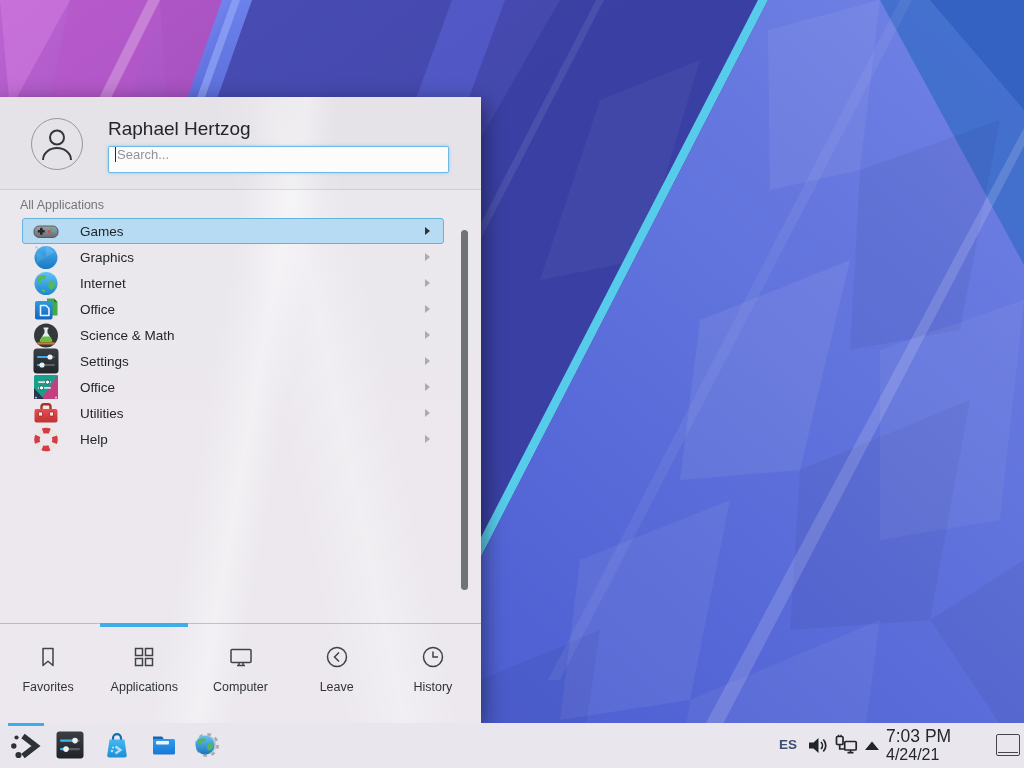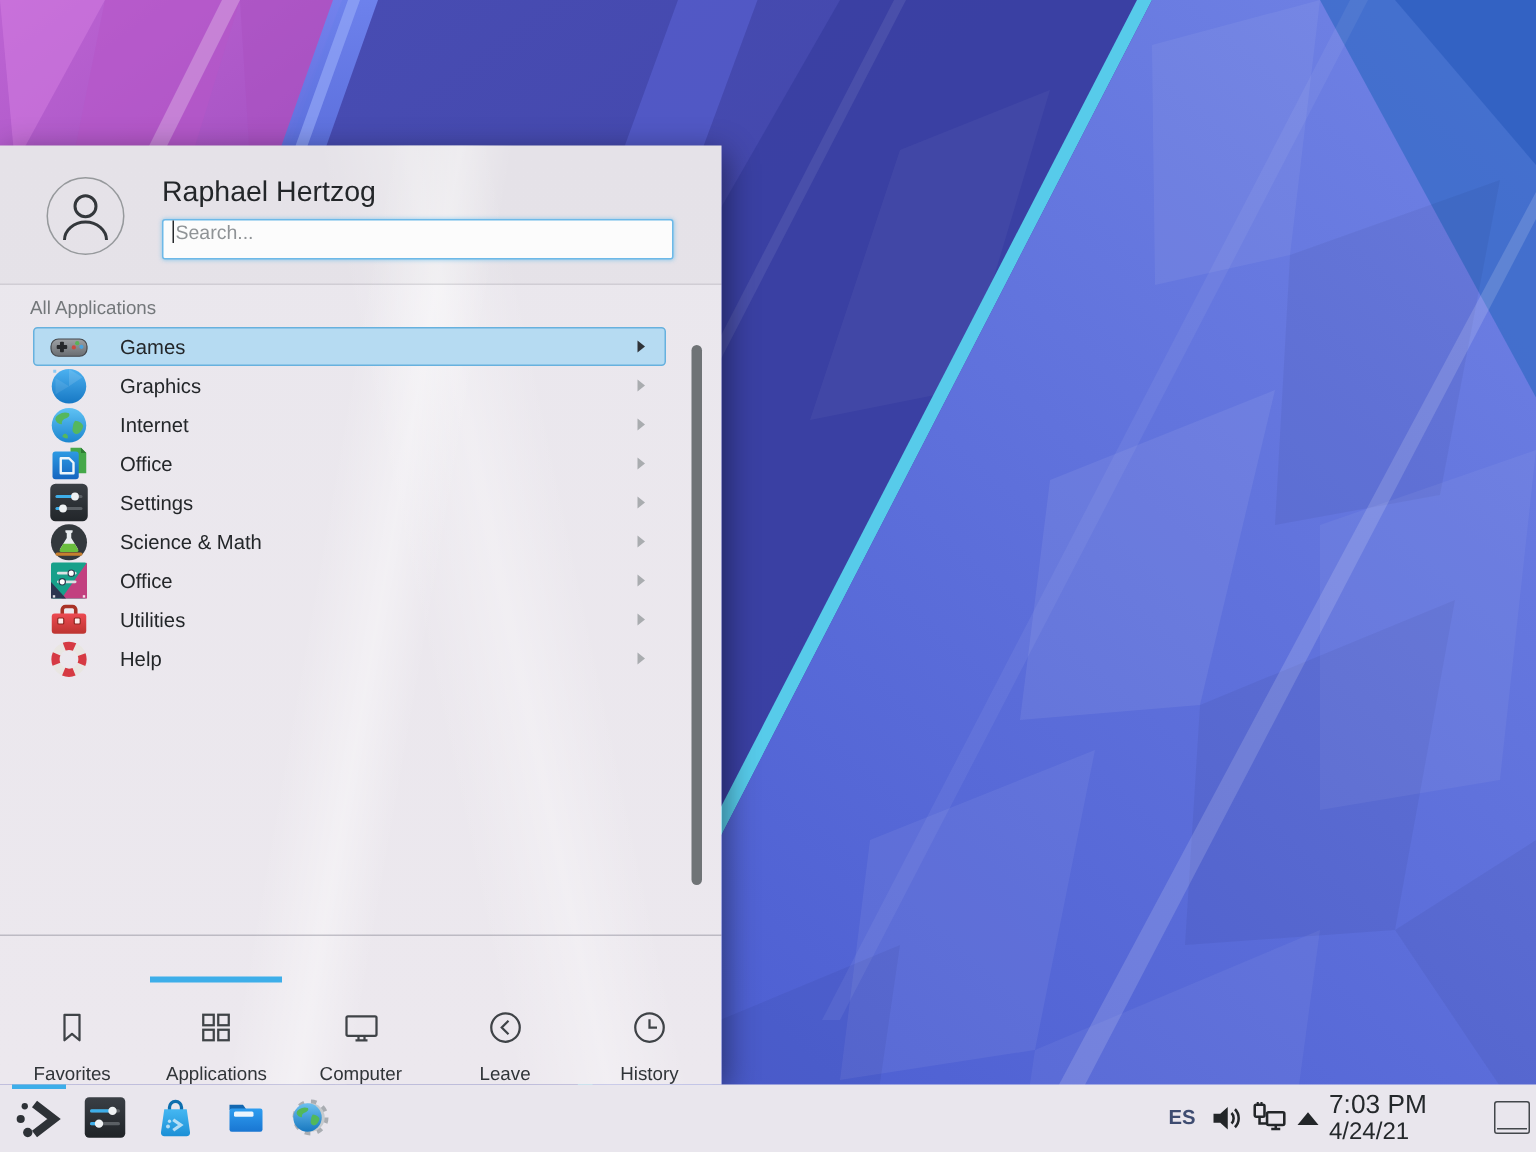--- a/index.html
+++ b/index.html
@@ -54,21 +54,21 @@
   }
   .selected .arrow { border-left-color:#2f3338; }
 
   .scrollbar-thumb {
     position:absolute; left:461px; top:133px; width:7px; height:360px;
     border-radius:3.5px; background:#6f7376;
   }
 
   .tabbar {
     position:absolute; left:0; top:526px; width:481px; height:100px;
-    border-top:1px solid rgba(70,70,85,0.28); display:flex; box-sizing:border-box;align-items:flex-end;
+    border-top:1px solid rgba(70,70,85,0.28); display:flex; box-sizing:border-box;
   }
   .tab { flex:1; position:relative; text-align:center; }
   .tab-icon { margin-top:19px; display:inline-block; }
   .tab-label { display:block; margin-top:5px; font-size:12.5px; color:#303438; }
   .tab.active::before {
     content:""; position:absolute; left:50%; margin-left:-44px; top:-1px;
     width:88px; height:4px; background:#3daee9;
   }
 
   
@@ -233,46 +233,46 @@
           <path d="M23 4.5 l3.5 3.5 h-3.5 z" fill="#2e7d32"></path>
           <rect x="4" y="7" width="17.5" height="18.5" rx="2" fill="url(#gDoc)"></rect>
           <path d="M9.5 11.5 h5.5 l3 3 v7 h-8.5 z" fill="none" stroke="#eef5fa" stroke-width="1.6" stroke-linejoin="round"></path>
         </svg>
         <span class="app-label">Office</span>
         <span class="arrow"></span>
       </div>
 
       <div class="app-item">
         <svg class="app-icon" viewBox="0 0 30 30">
+          <circle cx="15" cy="15.5" r="12" fill="#33383d"></circle>
+          <path d="M12.6 7.5 h4.8 v1.4 l-0.9 0.6 v3.2 l4.2 6.8 a1.6 1.6 0 0 1 -1.4 2.4 h-8.6 a1.6 1.6 0 0 1 -1.4 -2.4 l4.2 -6.8 v-3.2 l-0.9 -0.6 z" fill="#e8ecef"></path>
+          <path d="M11.2 16.5 l-2.4 4 a1 1 0 0 0 0.9 1.5 h10.6 a1 1 0 0 0 0.9 -1.5 l-2.4 -4 z" fill="#6abf3e"></path>
+          <rect x="6" y="22.3" width="18" height="2.2" rx="1.1" fill="#c77f2e"></rect>
+        </svg>
+        <span class="app-label">Science &amp; Math</span>
+        <span class="arrow"></span>
+      </div>
+
+      <div class="app-item">
+        <svg class="app-icon" viewBox="0 0 30 30">
           <defs>
               <linearGradient id="gDark" x1="0" y1="0" x2="0" y2="1">
             <stop offset="0" stop-color="#3a3f45"></stop>
                 <stop offset="1" stop-color="#22262a"></stop>
               </linearGradient>
             </defs>
           <rect x="2.5" y="2.5" width="25" height="25" rx="3.5" fill="url(#gDark)"></rect>
           <rect x="6" y="10" width="18" height="2" rx="1" fill="#5a5f64"></rect>
           <rect x="6" y="10" width="13" height="2" rx="1" fill="#3daee9"></rect>
           <circle cx="19" cy="11" r="2.6" fill="#eef1f3"></circle>
           <rect x="6" y="18" width="18" height="2" rx="1" fill="#5a5f64"></rect>
           <rect x="6" y="18" width="5" height="2" rx="1" fill="#3daee9"></rect>
           <circle cx="11" cy="19" r="2.6" fill="#eef1f3"></circle>
         </svg>
         <span class="app-label">Settings</span>
-        <span class="arrow"></span>
-      </div>
-
-      <div class="app-item">
-        <svg class="app-icon" viewBox="0 0 30 30">
-          <circle cx="15" cy="15.5" r="12" fill="#33383d"></circle>
-          <path d="M12.6 7.5 h4.8 v1.4 l-0.9 0.6 v3.2 l4.2 6.8 a1.6 1.6 0 0 1 -1.4 2.4 h-8.6 a1.6 1.6 0 0 1 -1.4 -2.4 l4.2 -6.8 v-3.2 l-0.9 -0.6 z" fill="#e8ecef"></path>
-          <path d="M11.2 16.5 l-2.4 4 a1 1 0 0 0 0.9 1.5 h10.6 a1 1 0 0 0 0.9 -1.5 l-2.4 -4 z" fill="#6abf3e"></path>
-          <rect x="6" y="22.3" width="18" height="2.2" rx="1.1" fill="#c77f2e"></rect>
-        </svg>
-        <span class="app-label">Science &amp; Math</span>
         <span class="arrow"></span>
       </div>
 
       <div class="app-item">
         <svg class="app-icon" viewBox="0 0 30 30">
           <rect x="3" y="3" width="24" height="24" rx="1.5" fill="#17a08a"></rect>
           <polygon points="27,3 27,27 10,27" fill="#c2407f"></polygon>
           <polygon points="3,16 3,27 13,27" fill="#2c3550"></polygon>
           <rect x="7" y="9.2" width="13" height="1.8" rx="0.9" fill="#dde2e5"></rect>
           <circle cx="16.5" cy="10.1" r="2.1" fill="#ffffff" stroke="#2c3e50" stroke-width="0.8"></circle>

